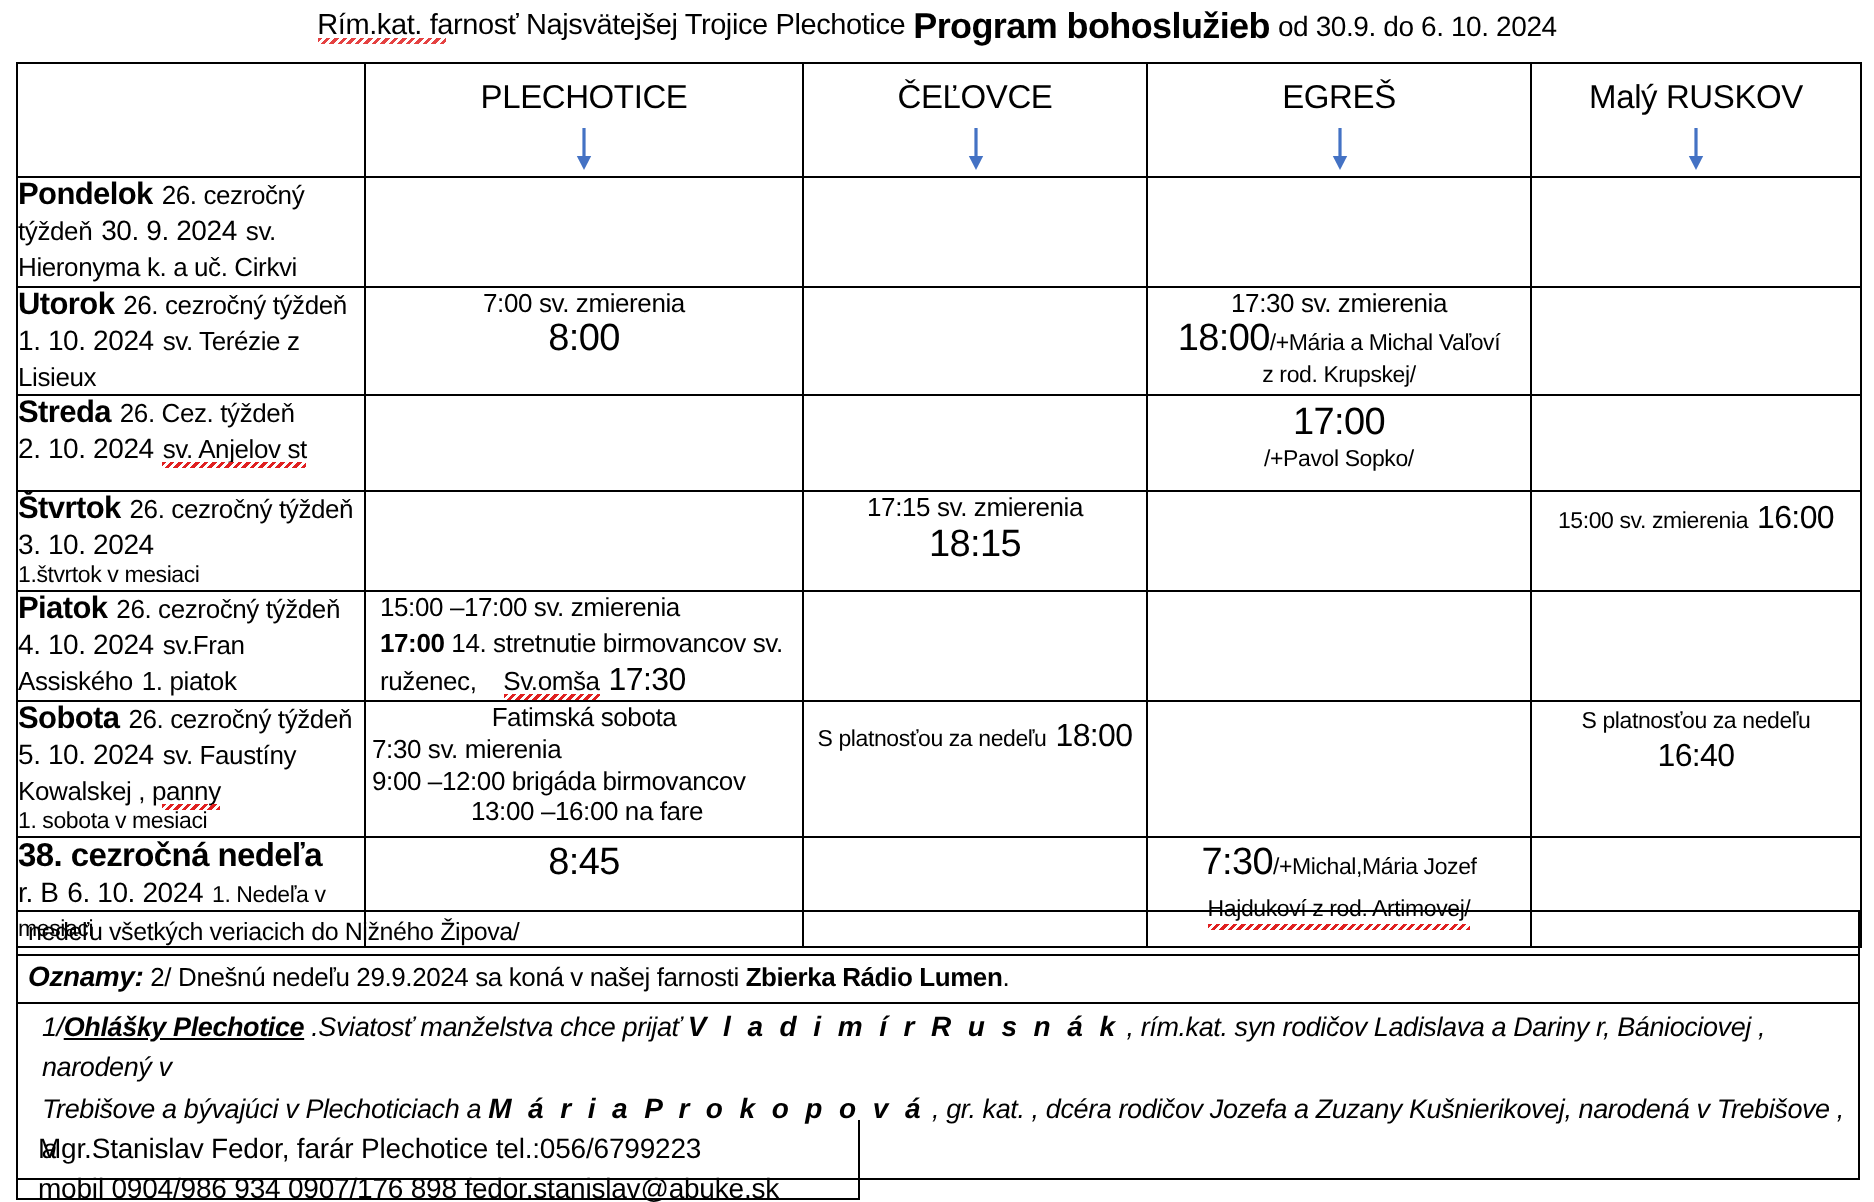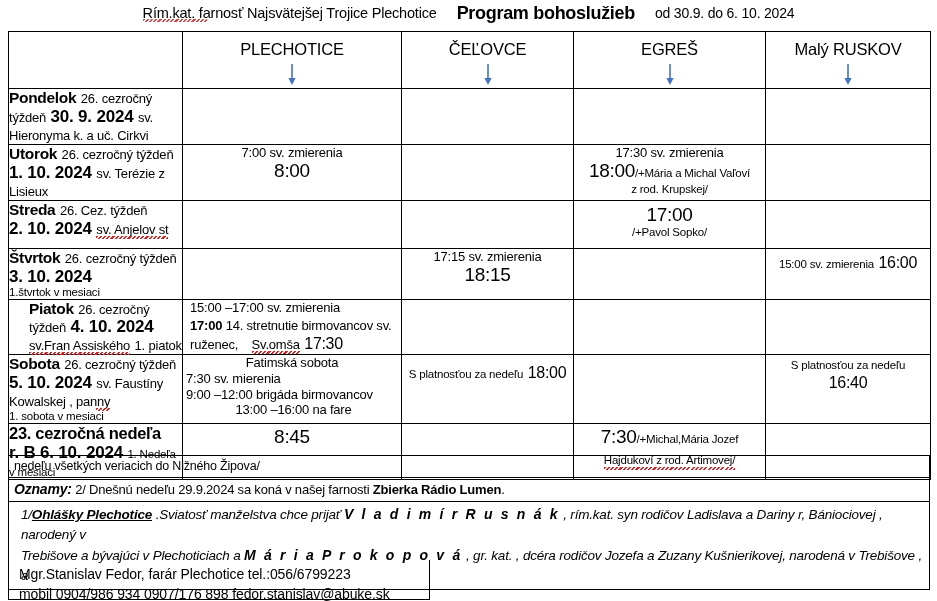--- a/index.html
+++ b/index.html
@@ -22,21 +22,21 @@
 
   
   .doc-header {
     position: absolute;
     left: 0; top: 0;
     width: 937px;
     height: 26px;
     display: flex;
     align-items: center;
     justify-content: center;
-    gap: 20px;
+    gap: 4px;
     white-space: nowrap;
   }
   .parish-name {
     font-size: 14.5px;
     letter-spacing: -0.2px;
     border-bottom: 0 none;
     position: relative;
   }
   .parish-name::after {
     content: "";
@@ -105,22 +105,22 @@
   .d-name {
     font-size: 15.5px;
     font-weight: bold;
     letter-spacing: -0.3px;
   }
   .d-week {
     font-size: 13px;
     letter-spacing: -0.2px;
   }
   .d-date {
-    font-size: 17px;
-    font-weight: bold;
+    font-size: 14px;
+    font-weight: normal;
     letter-spacing: -0.2px;
   }
   .d-saint {
     font-size: 13px;
     letter-spacing: -0.2px;
   }
   .d-note {
     font-size: 11.5px;
     letter-spacing: -0.2px;
   }
@@ -149,21 +149,21 @@
   .t-big { font-size: 19px; letter-spacing: -0.3px; }
   .t-med { font-size: 16px; letter-spacing: -0.3px; text-align: center; }
   .t-b   { font-weight: bold; }
   .nowrap { white-space: nowrap; }
 
   
   tr.r-pon td { height: 46px; }
   tr.r-uto td { height: 49px; }
   tr.r-str td { height: 47px; }
   tr.r-stv td { height: 49px; margin-left: 18px; }
-  tr.r-pia td { height: 54px; padding-left: 20px; }
+  tr.r-pia td { height: 54px; }
   tr.r-sob td { height: 64px; }
   tr.r-ned td { height: 50px; }
 
   
   .notes {
     position: absolute;
     left: 8px;
     top: 455px;
     width: 922px;
     border: 1px solid #000;
@@ -397,21 +397,21 @@
         </td>
         <td class="svc"></td>
         <td class="svc">
           <div class="t-xs" style="padding-top:4px">S platnosťou za nedeľu</div>
           <div class="t-med">16:40</div>
         </td>
       </tr>
 
       <tr class="r-ned">
         <td class="day-cell">
-          <div class="d-name" style="font-size:16.5px">23. cezročná nedeľa</div>
+          <div class="d-name" style="font-size:16.5px">38. cezročná nedeľa</div>
           <span class="d-date">r. B</span>
           <span class="d-date">6. 10. 2024</span>
           <span class="d-note">1. Nedeľa v mesiaci</span>
         </td>
         <td class="svc">
           <div class="t-big" style="padding-top:2px">8:45</div>
         </td>
         <td class="svc"></td>
         <td class="svc">
           <div class="nowrap" style="padding-top:2px"><span class="t-big">7:30</span><span class="t-xs">/+Michal,Mária Jozef</span></div>

